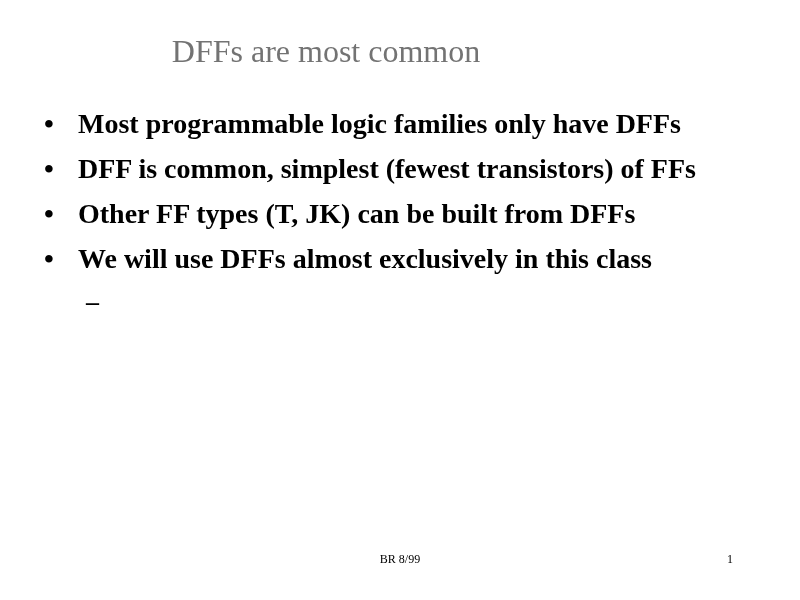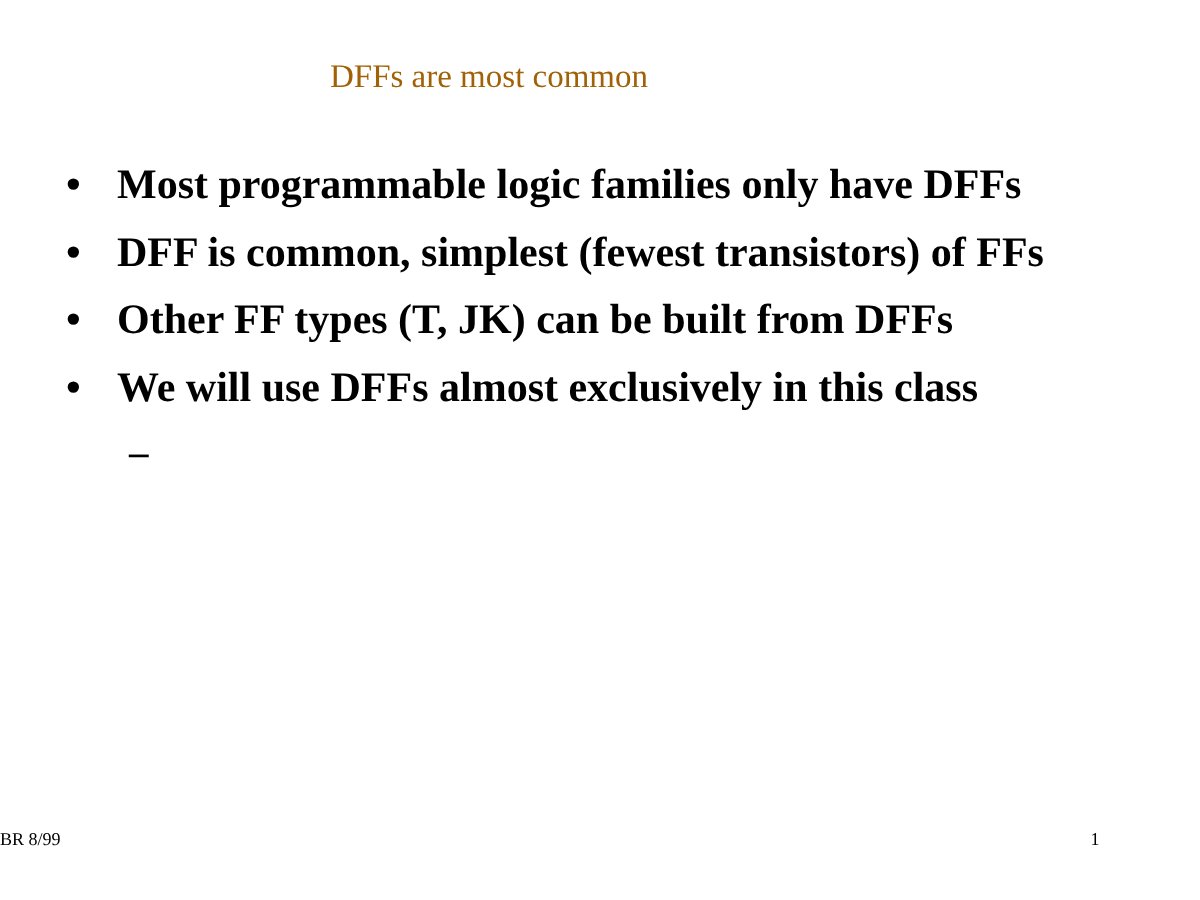--- a/index.html
+++ b/index.html
@@ -19,25 +19,25 @@
     color: #000000;
   }
 
   
   #slide-title {
     position: absolute;
     left: 0;
     top: 32px;
     width: 652px;
     text-align: center;
-    font-size: 22px;
+    font-size: 32px;
     font-weight: 400;
     line-height: 38px;
     letter-spacing: 0px;
-    color: #a16207;
+    color: #737373;
     white-space: nowrap;
   }
 
   
   #body-list {
     position: absolute;
     left: 44px;
     top: 101px;
     width: 730px;
   }
@@ -89,20 +89,21 @@
   .sub-line.indent {
     padding-left: 26px;
   }
 
   
   #footer-center {
     position: absolute;
     left: 0;
     top: 551px;
     width: 800px;
+    text-align: center;
     font-size: 12px;
     font-weight: 400;
     line-height: 16px;
     color: #000000;
   }
   #footer-page {
     position: absolute;
     left: 690px;
     top: 551px;
     width: 80px;

